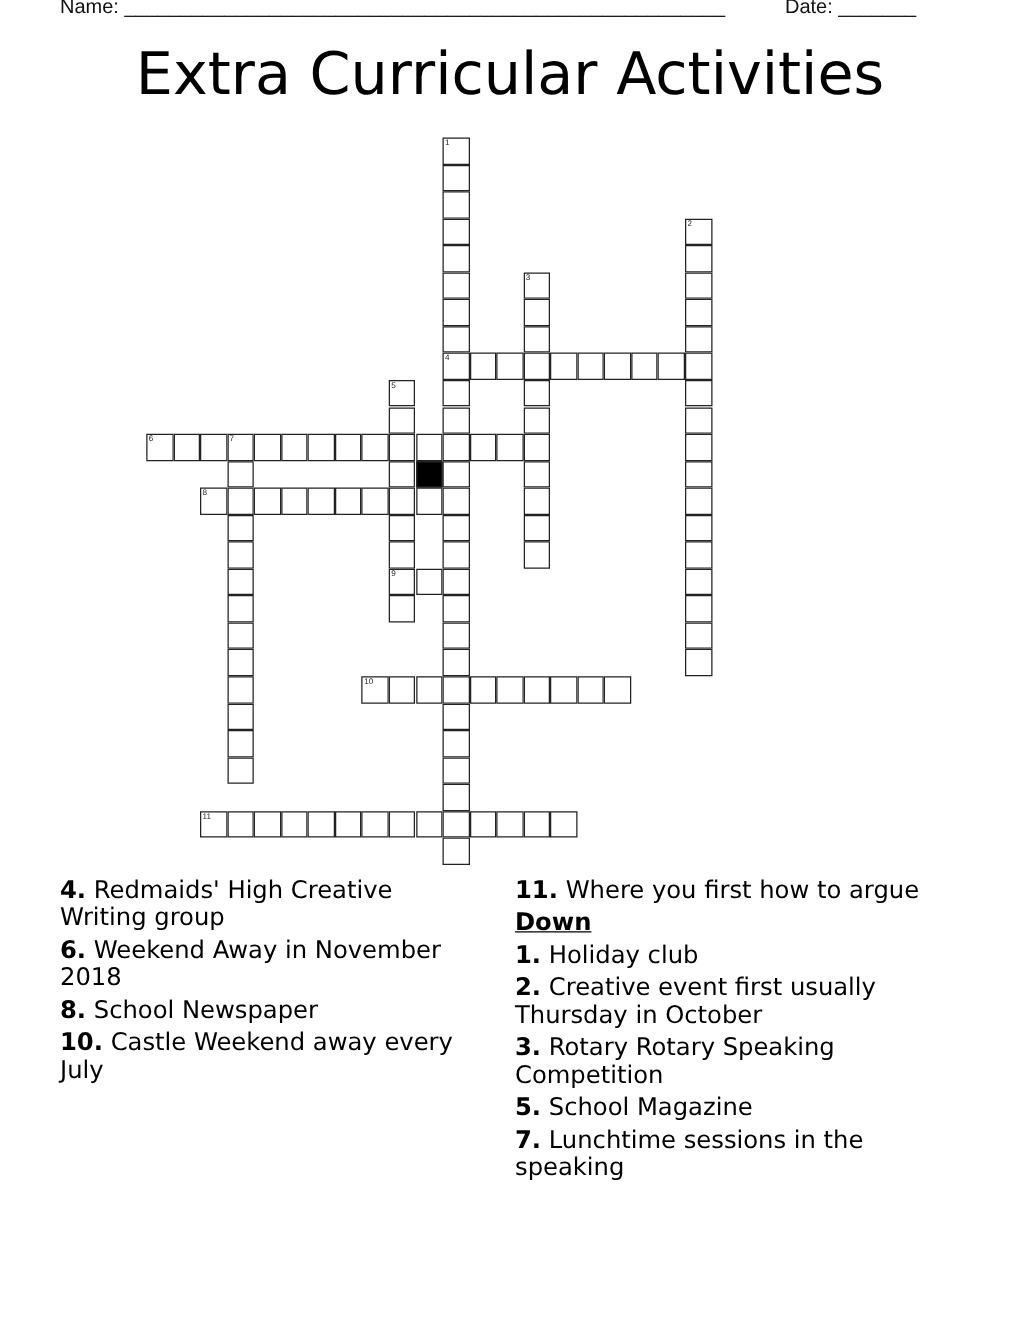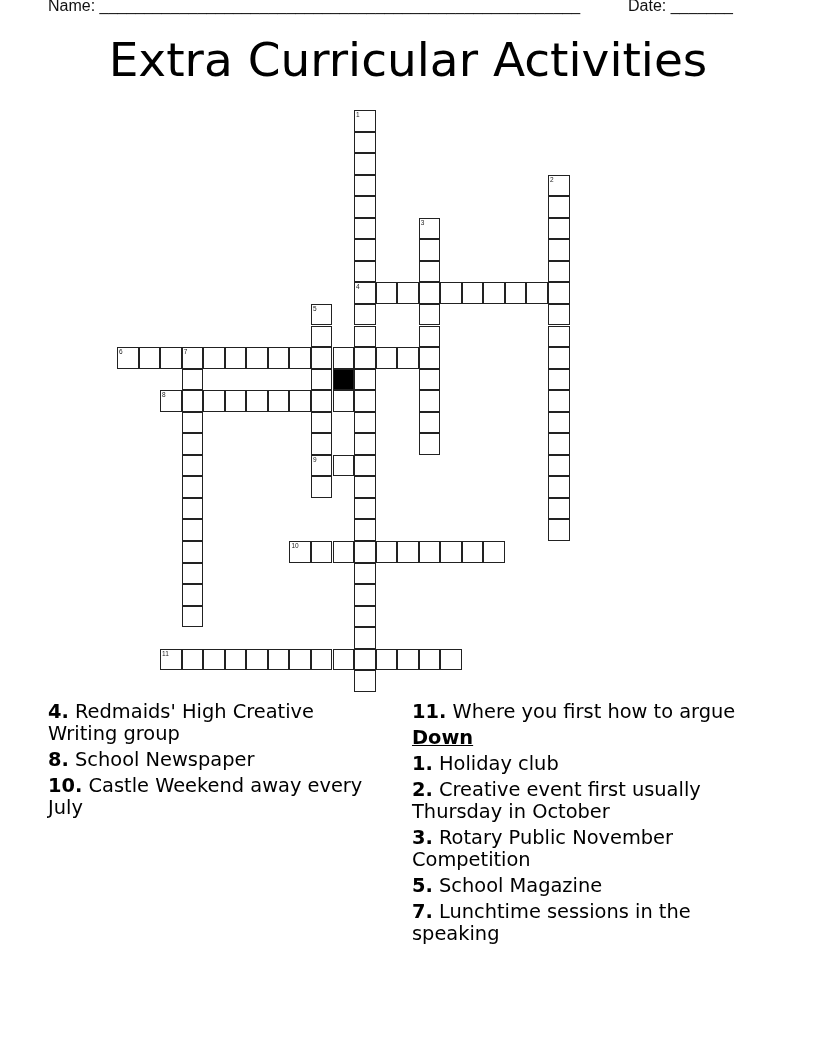--- a/index.html
+++ b/index.html
@@ -175,25 +175,26 @@
     <div class="cell" style="left: 215.5px; top: 538.75px;"></div>
     <div class="cell" style="left: 258.6px; top: 538.75px;"></div>
     <div class="cell" style="left: 280.15px; top: 538.75px;"></div>
     <div class="cell" style="left: 301.7px; top: 538.75px;"></div>
     <div class="cell" style="left: 323.25px; top: 538.75px;"></div>
     <div class="cell black" style="left: 215.5px; top: 258.6px;"></div>
   </div>
 
 <div class="clues left">
   <div class="clue"><b>4.</b><span> Redmaids' High Creative Writing group</span></div>
+  <div class="clue"><b>6.</b><span> Weekend Away in November 2018</span></div>
   <div class="clue"><b>8.</b><span> School Newspaper</span></div>
   <div class="clue"><b>10.</b><span> Castle Weekend away every July</span></div>
 </div>
 
 <div class="clues right">
   <div class="clue"><b>11.</b><span> Where you first how to argue</span></div>
   <div class="clue-head">Down</div>
   <div class="clue"><b>1.</b><span> Holiday club</span></div>
   <div class="clue"><b>2.</b><span> Creative event first usually Thursday in October</span></div>
-  <div class="clue"><b>3.</b><span> Rotary Public November Competition</span></div>
+  <div class="clue"><b>3.</b><span> Rotary Rotary Speaking Competition</span></div>
   <div class="clue"><b>5.</b><span> School Magazine</span></div>
   <div class="clue"><b>7.</b><span> Lunchtime sessions in the speaking</span></div>
 </div>
 
 </body></html>

